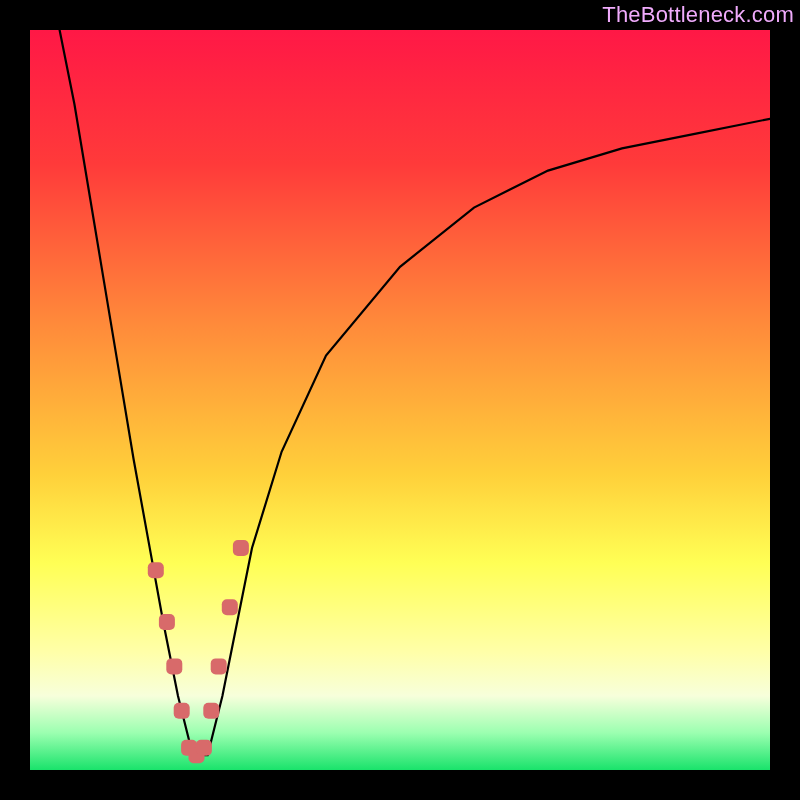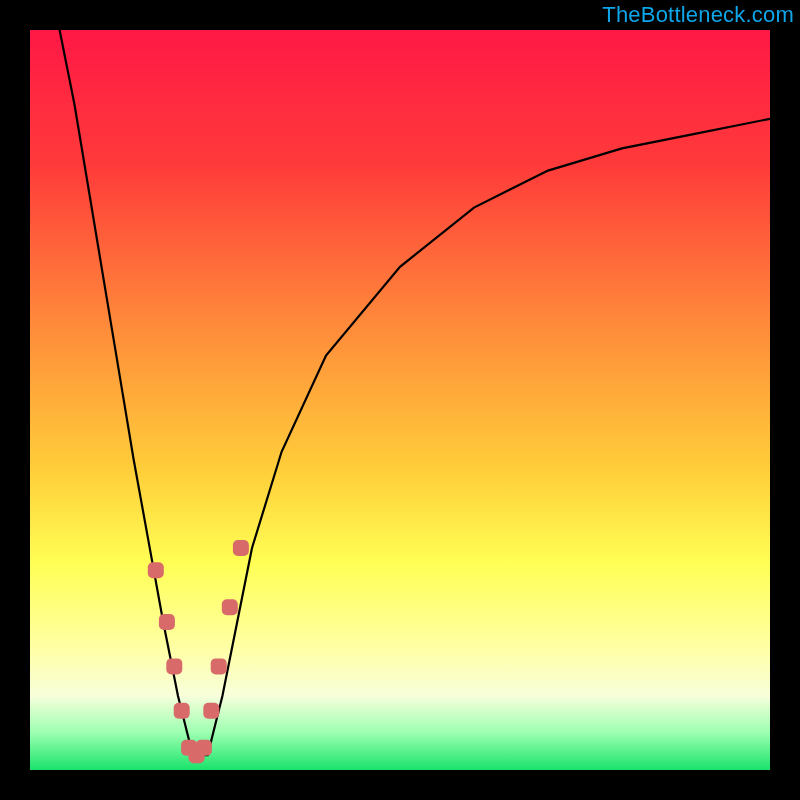--- a/index.html
+++ b/index.html
@@ -29,21 +29,21 @@
   .gradient {
     position: absolute;
     inset: 0;
   }
   .watermark {
     position: absolute;
     top: 2px;
     right: 6px;
     font-family: Arial, Helvetica, sans-serif;
     font-size: 22px;
-    color: #0ea5e9;
+    color: #f0abfc;
     letter-spacing: 0.2px;
   }
   svg.curve {
     position: absolute;
     inset: 0;
   }
 </style>
 </head>
 <body>
 

